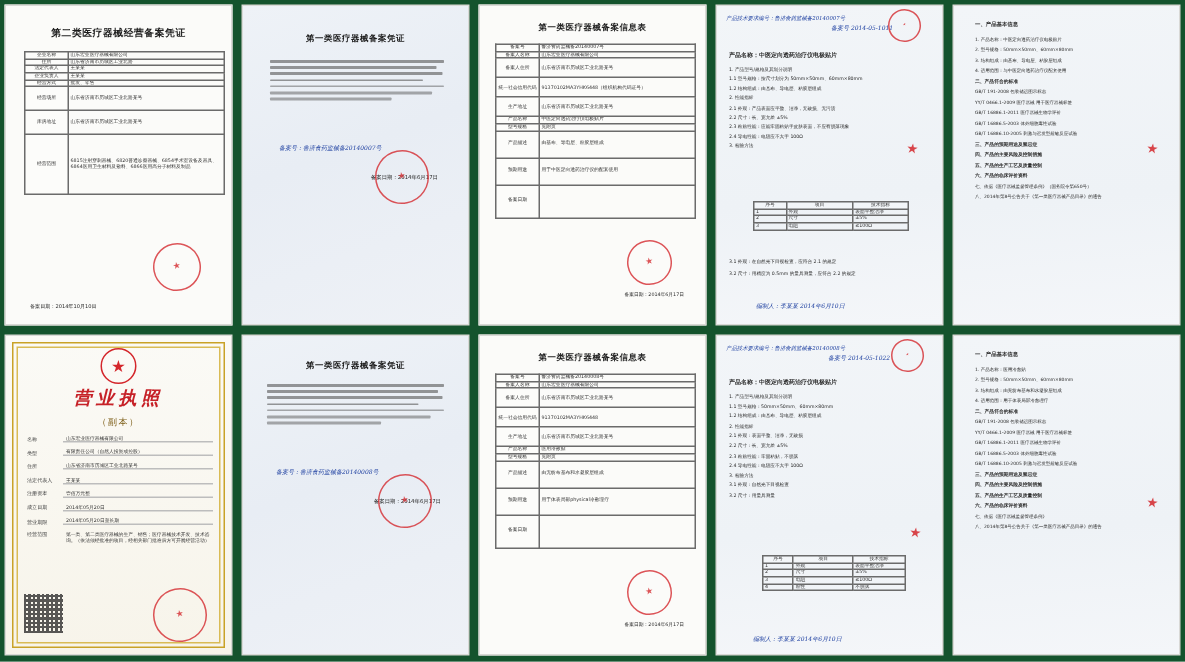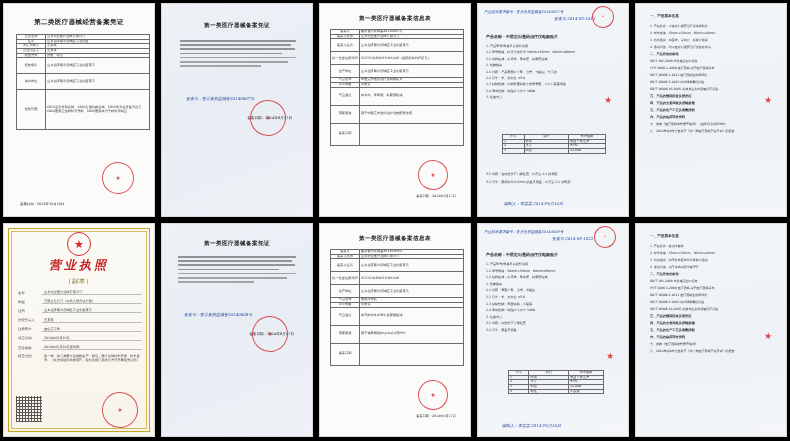--- a/index.html
+++ b/index.html
@@ -1,17 +1,17 @@
 <!DOCTYPE html>
 <html><head>
 <meta charset="utf-8">
 <style>
   html,body{margin:0;padding:0;background:#ffffff;}
   body{width:790px;height:441px;font-family:"DejaVu Sans","Liberation Sans",sans-serif;overflow:hidden;}
-  .sheet{position:relative;width:790px;height:441px;background:#000000;}
+  .sheet{position:relative;width:790px;height:441px;background:#14532d;}
   .grid{display:grid;grid-template-columns:repeat(5,158px);grid-template-rows:repeat(2,220px);width:790px;height:441px;}
   .cell{position:relative;overflow:hidden;padding:3px;box-sizing:border-box;}
   .doc{position:relative;width:100%;height:100%;background:#fdfdfb;border:1px solid #d9d9d6;box-sizing:border-box;overflow:hidden;}
   .doc.blue{background:linear-gradient(160deg,#eef2f7 0%,#e8edf4 45%,#eef1f6 100%);}
   .doc.white{background:#fbfbf9;}
   .doc.cert{background:linear-gradient(180deg,#fbfaf6 0%,#f7f4ea 100%);}
   .doc.tinted{background:linear-gradient(175deg,#f2f5f8 0%,#eef2f6 60%,#f4f6f9 100%);}
 
   .t{position:absolute;white-space:nowrap;color:#2a2a2a;font-family:"DejaVu Sans","Liberation Sans",sans-serif;}
   .title{left:0;right:0;text-align:center;font-size:6.5px;font-weight:bold;color:#1c1c1c;letter-spacing:.4px;}

